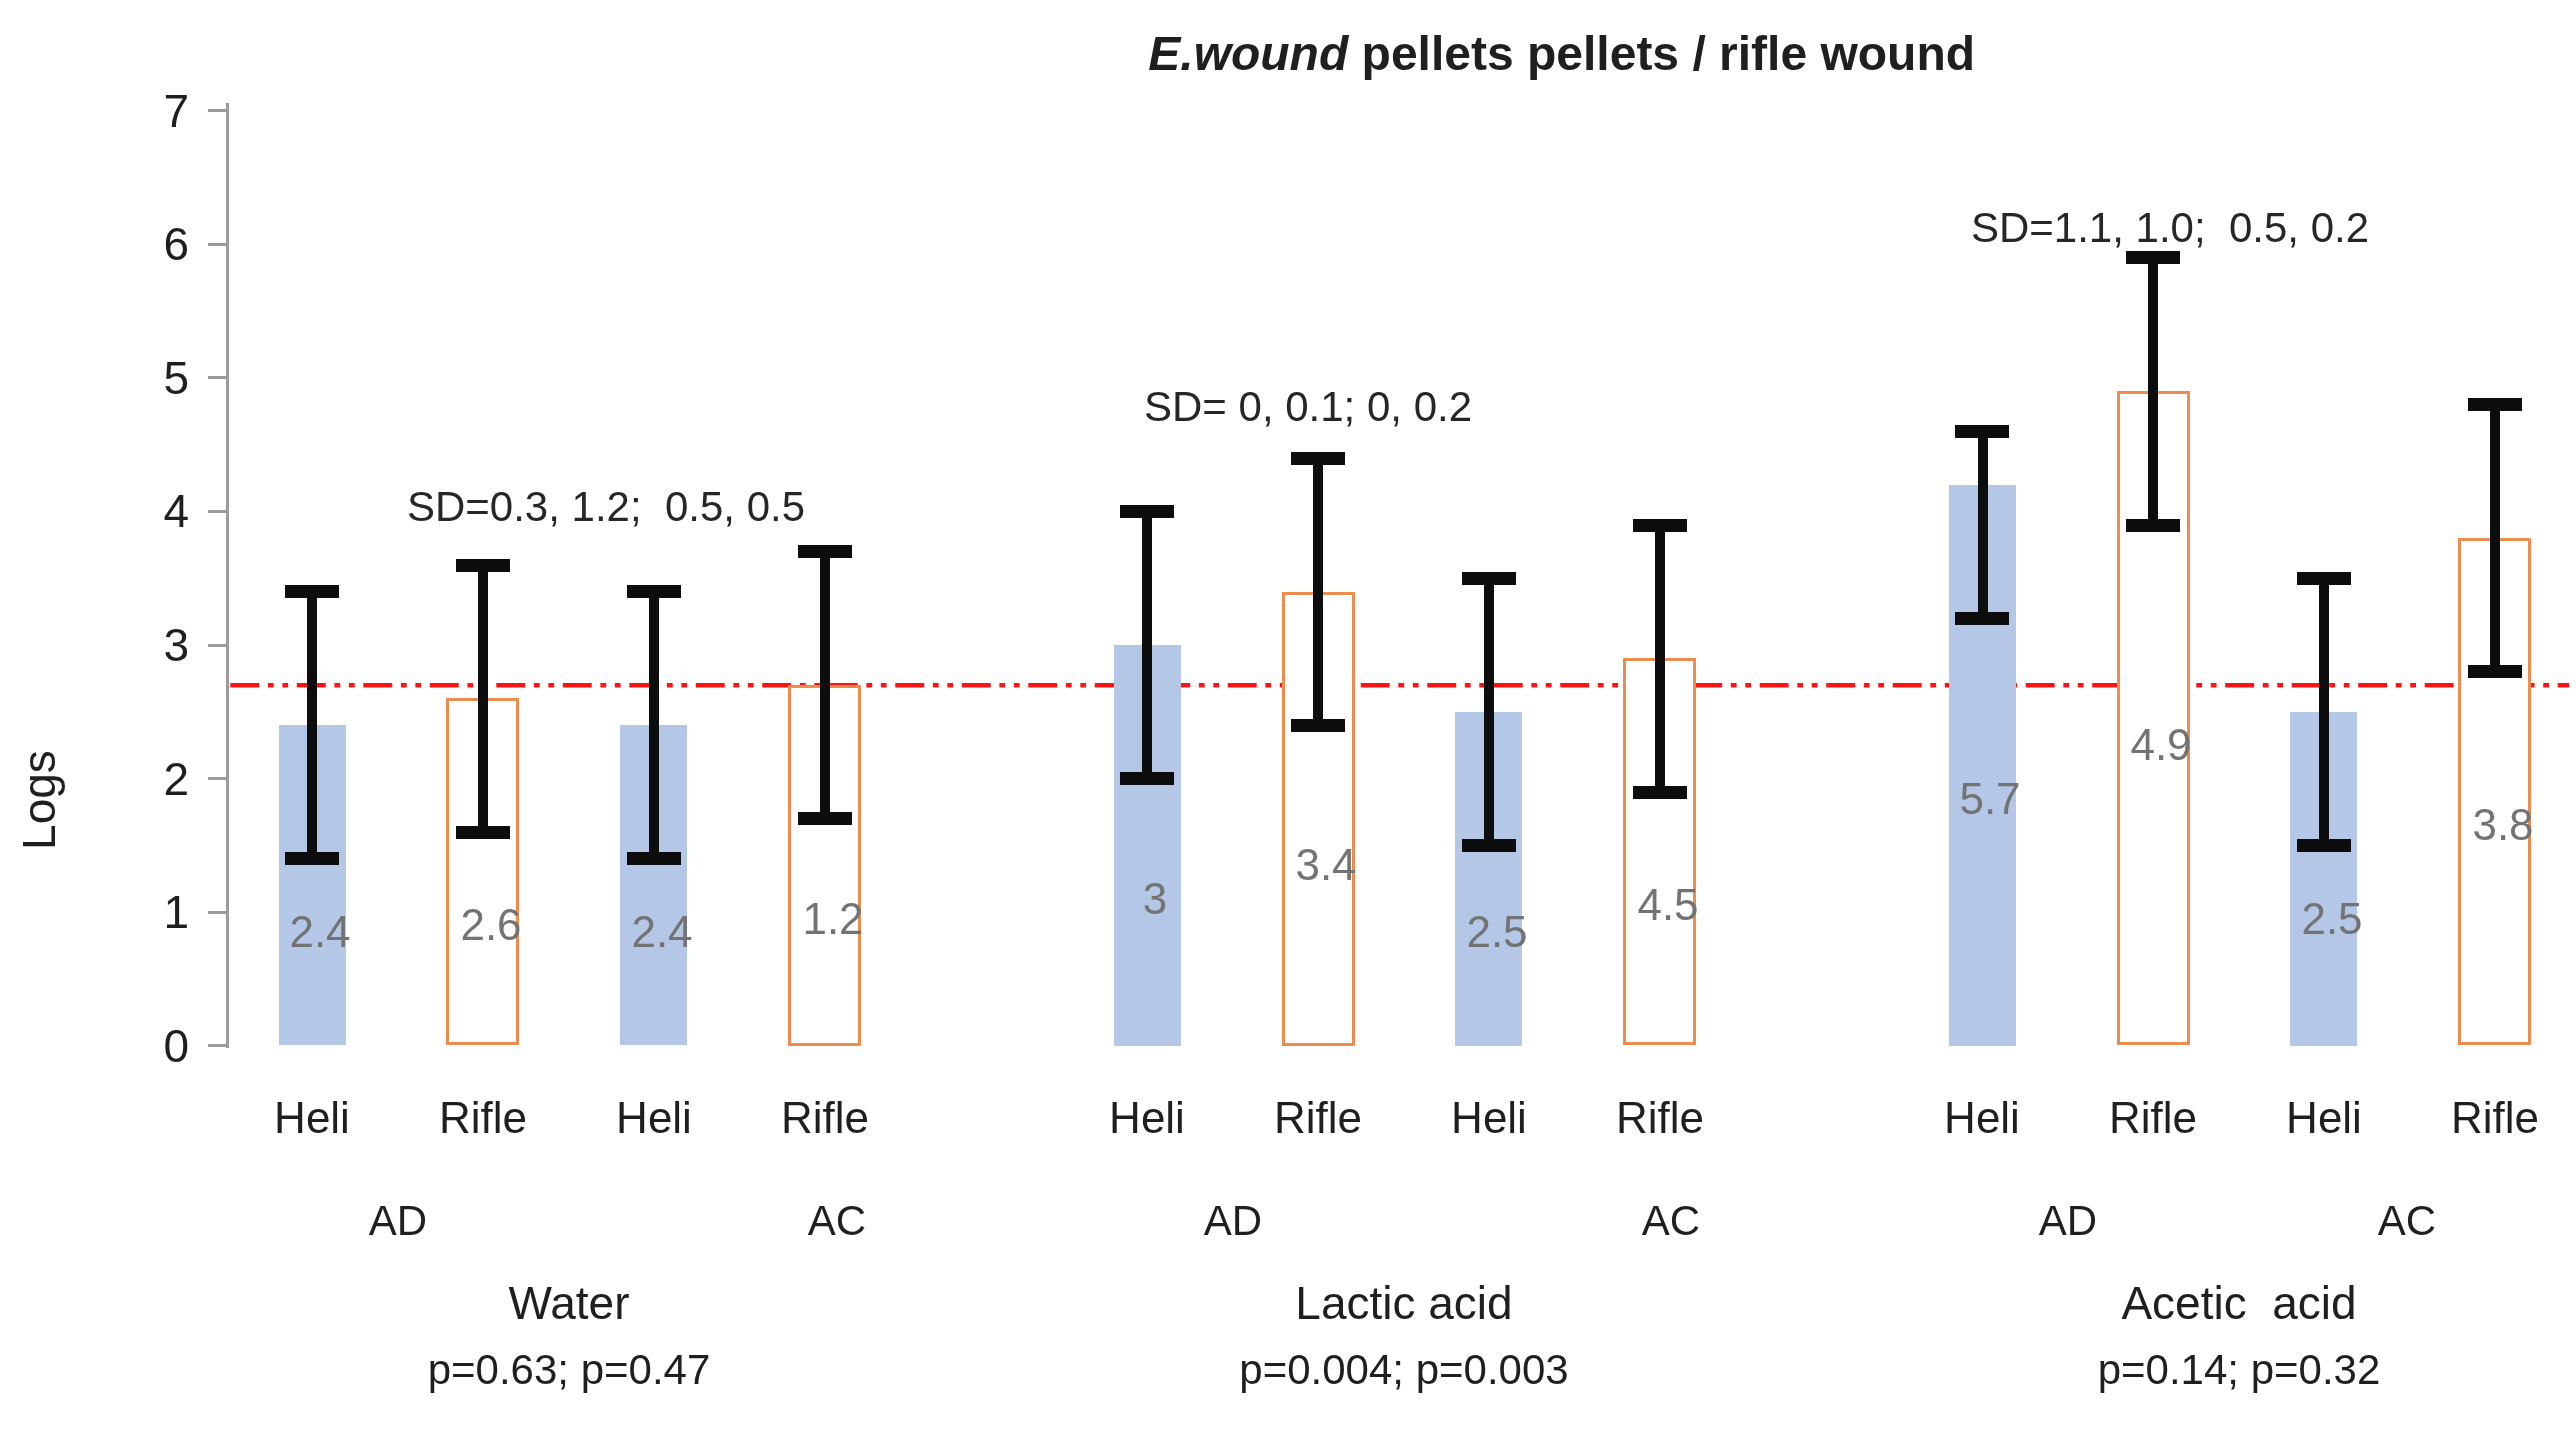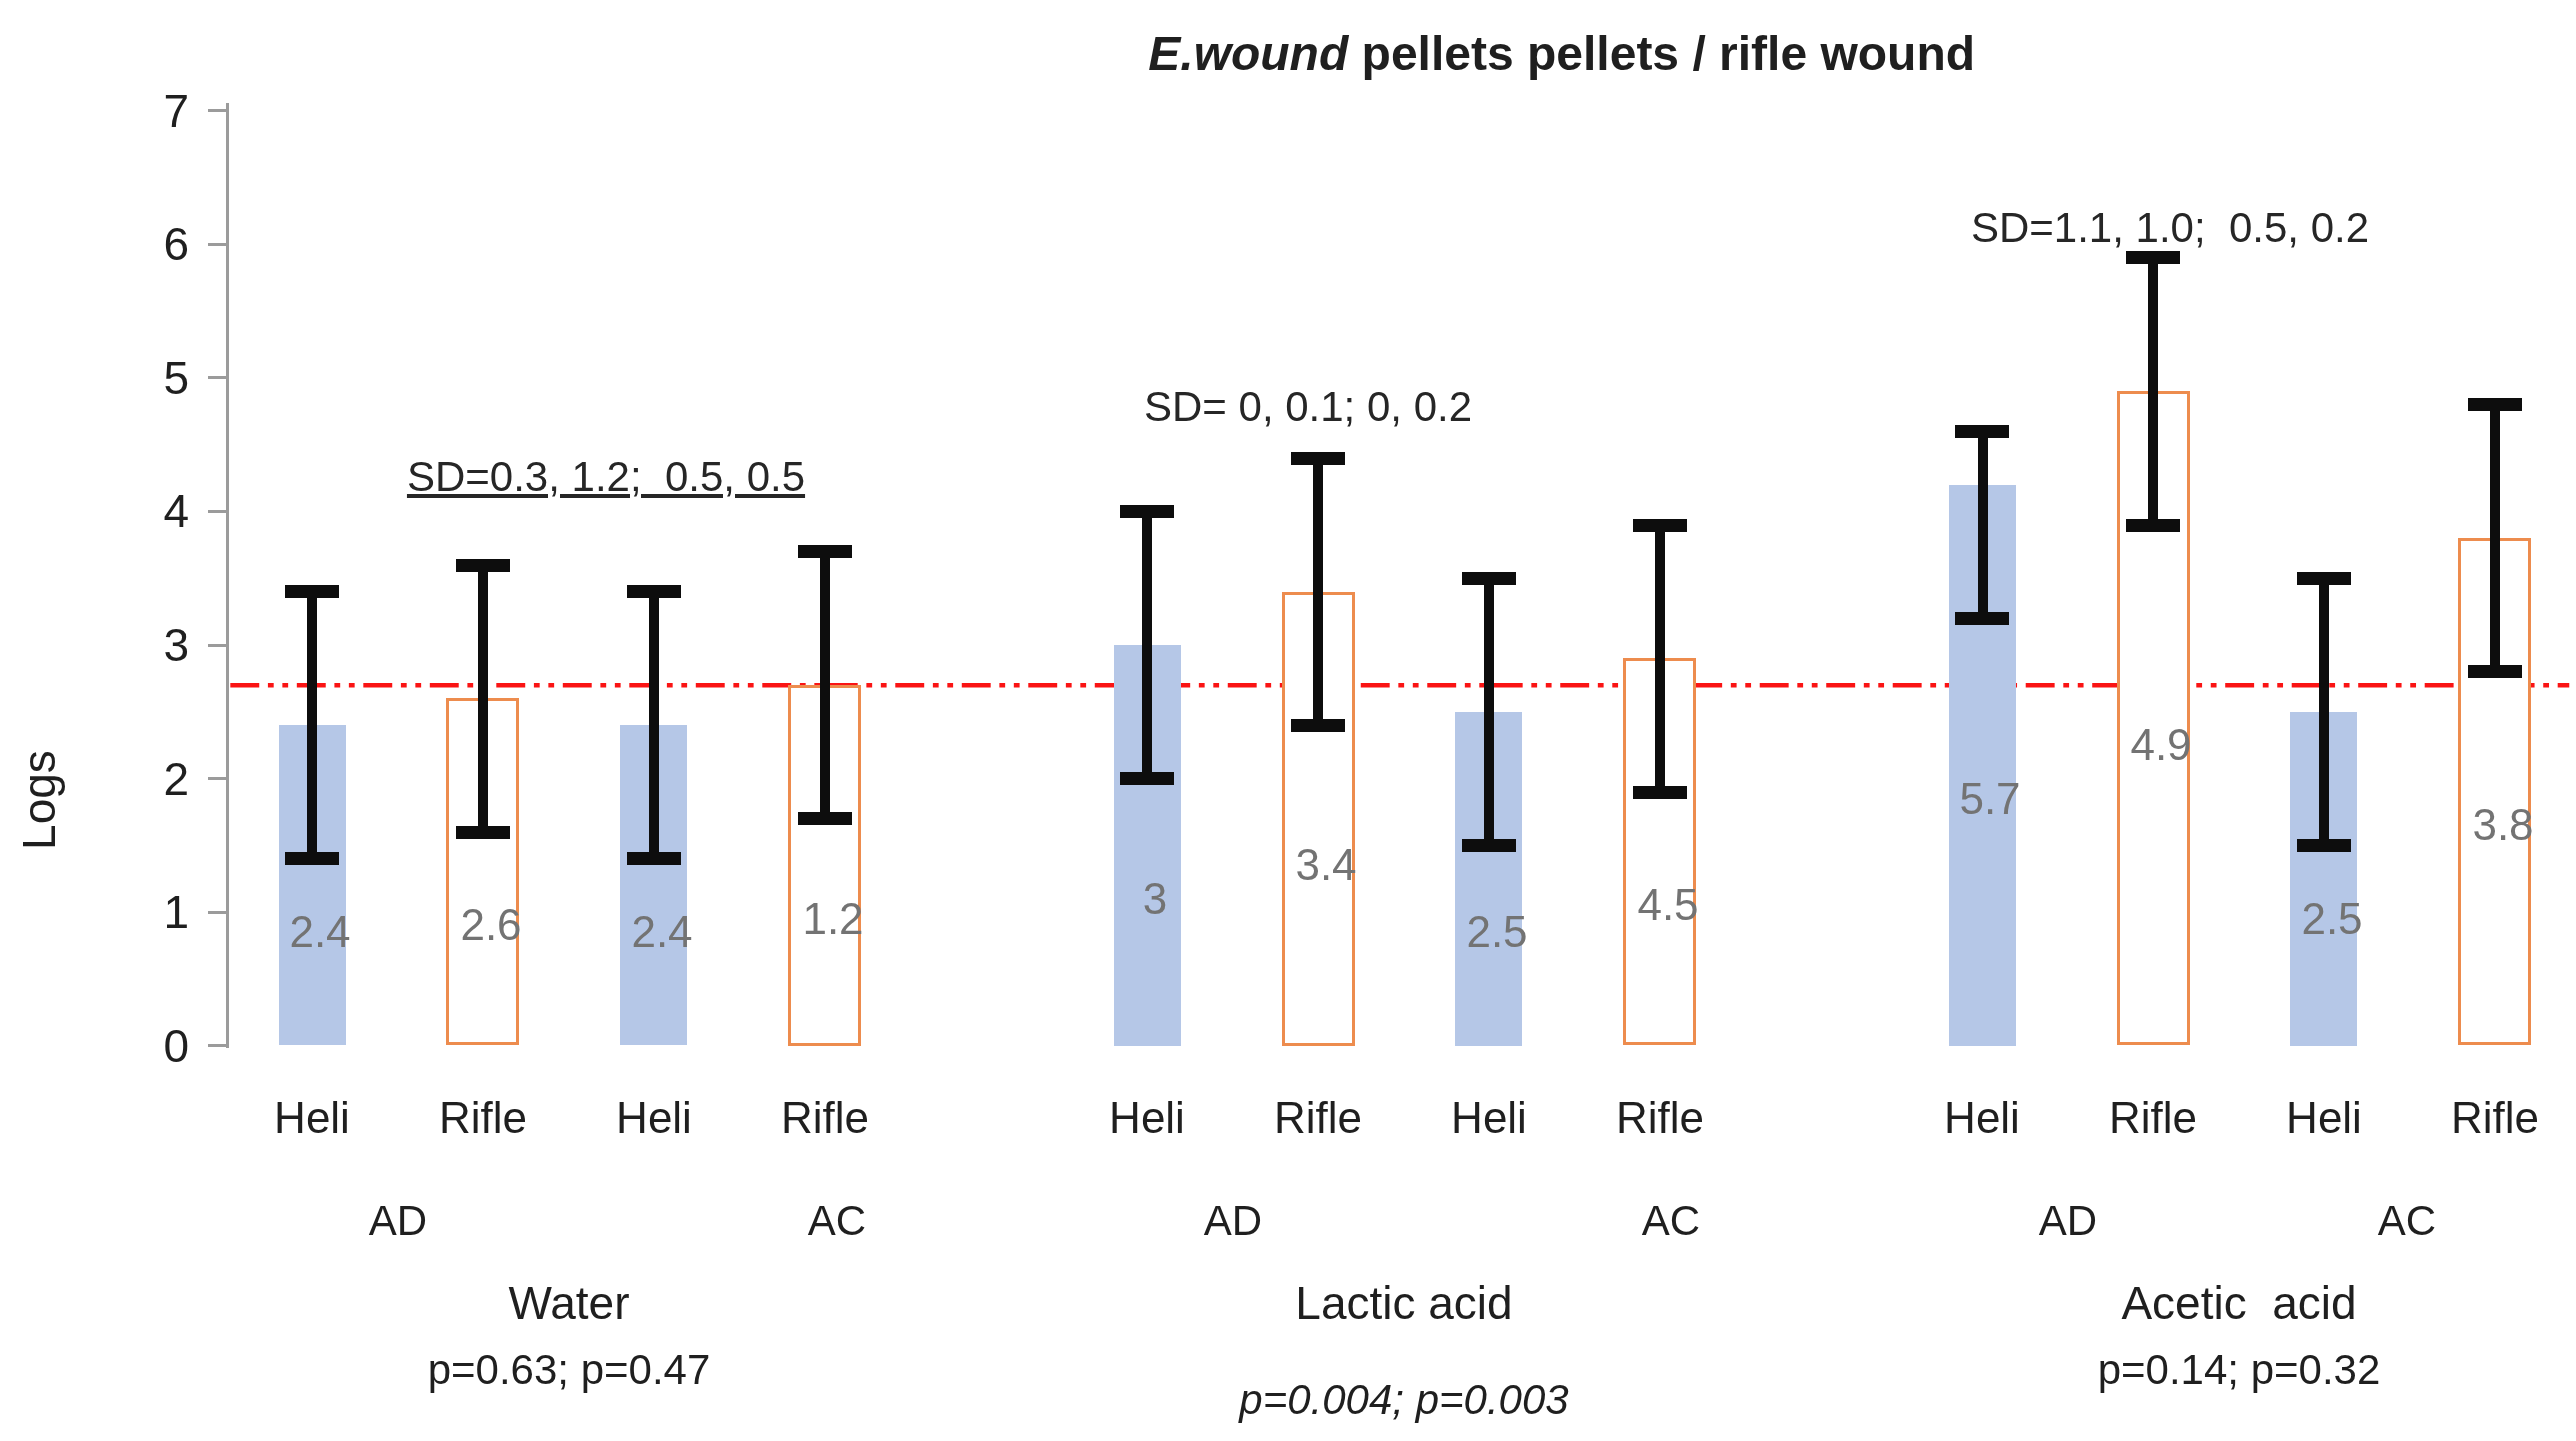--- a/index.html
+++ b/index.html
@@ -93,21 +93,21 @@
       <div class="tick-mark abs" style="left: 208px; top: 109px;"></div>
       <div class="tick-label abs" style="left: 189px; top: 111px;">7</div>
     </div>
 
   <svg id="ref-line-svg" class="abs" width="2576" height="1442" style="left: 0px; top: 0px; pointer-events: none;" viewBox="0 0 2673 1496">
       <line x1="239" x2="2666" y1="710.861" y2="710.861" stroke="#fa1414" stroke-width="4.5" stroke-dasharray="30 9 6 9 6 9"></line>
     </svg>
 
 
   <div id="plot">
-      <div class="sd-label abs" style="left: 606px; top: 477px; text-decoration: underline;">SD=0.3, 1.2;  0.5, 0.5</div>
+      <div class="sd-label abs" style="left: 606px; top: 507px;">SD=0.3, 1.2;  0.5, 0.5</div>
       <div class="bar-heli abs" style="left: 279px; top: 725px; width: 67px; height: 320px;"></div>
       <div class="err-line abs" style="left: 307px; top: 592px; width: 9.6px; height: 267px;"></div>
       <div class="err-cap abs" style="left: 285px; top: 585px; width: 54px; height: 12.5px;"></div>
       <div class="err-cap abs" style="left: 285px; top: 852px; width: 54px; height: 12.5px;"></div>
       <div class="val-label abs" style="left: 320px; top: 932px;">2.4</div>
       <div class="bar-x-label abs" style="left: 312px; top: 1118px;">Heli</div>
       <div class="bar-rifle abs" style="left: 446px; top: 698px; width: 73px; height: 347px;"></div>
       <div class="err-line abs" style="left: 478px; top: 565px; width: 9.6px; height: 267px;"></div>
       <div class="err-cap abs" style="left: 456px; top: 559px; width: 54px; height: 12.5px;"></div>
       <div class="err-cap abs" style="left: 456px; top: 826px; width: 54px; height: 12.5px;"></div>
@@ -150,21 +150,21 @@
       <div class="bar-x-label abs" style="left: 1489px; top: 1118px;">Heli</div>
       <div class="bar-rifle abs" style="left: 1623px; top: 658px; width: 73px; height: 387px;"></div>
       <div class="err-line abs" style="left: 1655px; top: 525px; width: 9.6px; height: 267px;"></div>
       <div class="err-cap abs" style="left: 1633px; top: 519px; width: 54px; height: 12.5px;"></div>
       <div class="err-cap abs" style="left: 1633px; top: 786px; width: 54px; height: 12.5px;"></div>
       <div class="val-label abs" style="left: 1668px; top: 905px;">4.5</div>
       <div class="bar-x-label abs" style="left: 1660px; top: 1118px;">Rifle</div>
       <div class="sub-label abs" style="left: 1233px; top: 1221px;">AD</div>
       <div class="sub-label abs" style="left: 1671px; top: 1221px;">AC</div>
       <div class="group-label abs" style="left: 1404px; top: 1303px;">Lactic acid</div>
-      <div class="p-label abs" style="left: 1404px; top: 1400px; font-style: italic;">p=0.004; p=0.003</div>
+      <div class="p-label abs" style="left: 1404px; top: 1370px;">p=0.004; p=0.003</div>
       <div class="sd-label abs" style="left: 2170px; top: 228px;">SD=1.1, 1.0;  0.5, 0.2</div>
       <div class="bar-heli abs" style="left: 1949px; top: 485px; width: 67px; height: 561px;"></div>
       <div class="err-line abs" style="left: 1978px; top: 431px; width: 9.6px; height: 187px;"></div>
       <div class="err-cap abs" style="left: 1955px; top: 425px; width: 54px; height: 12.5px;"></div>
       <div class="err-cap abs" style="left: 1955px; top: 612px; width: 54px; height: 12.5px;"></div>
       <div class="val-label abs" style="left: 1990px; top: 799px;">5.7</div>
       <div class="bar-x-label abs" style="left: 1982px; top: 1118px;">Heli</div>
       <div class="bar-rifle abs" style="left: 2117px; top: 391px; width: 73px; height: 654px;"></div>
       <div class="err-line abs" style="left: 2148px; top: 258px; width: 9.6px; height: 267px;"></div>
       <div class="err-cap abs" style="left: 2126px; top: 251px; width: 54px; height: 12.5px;"></div>

